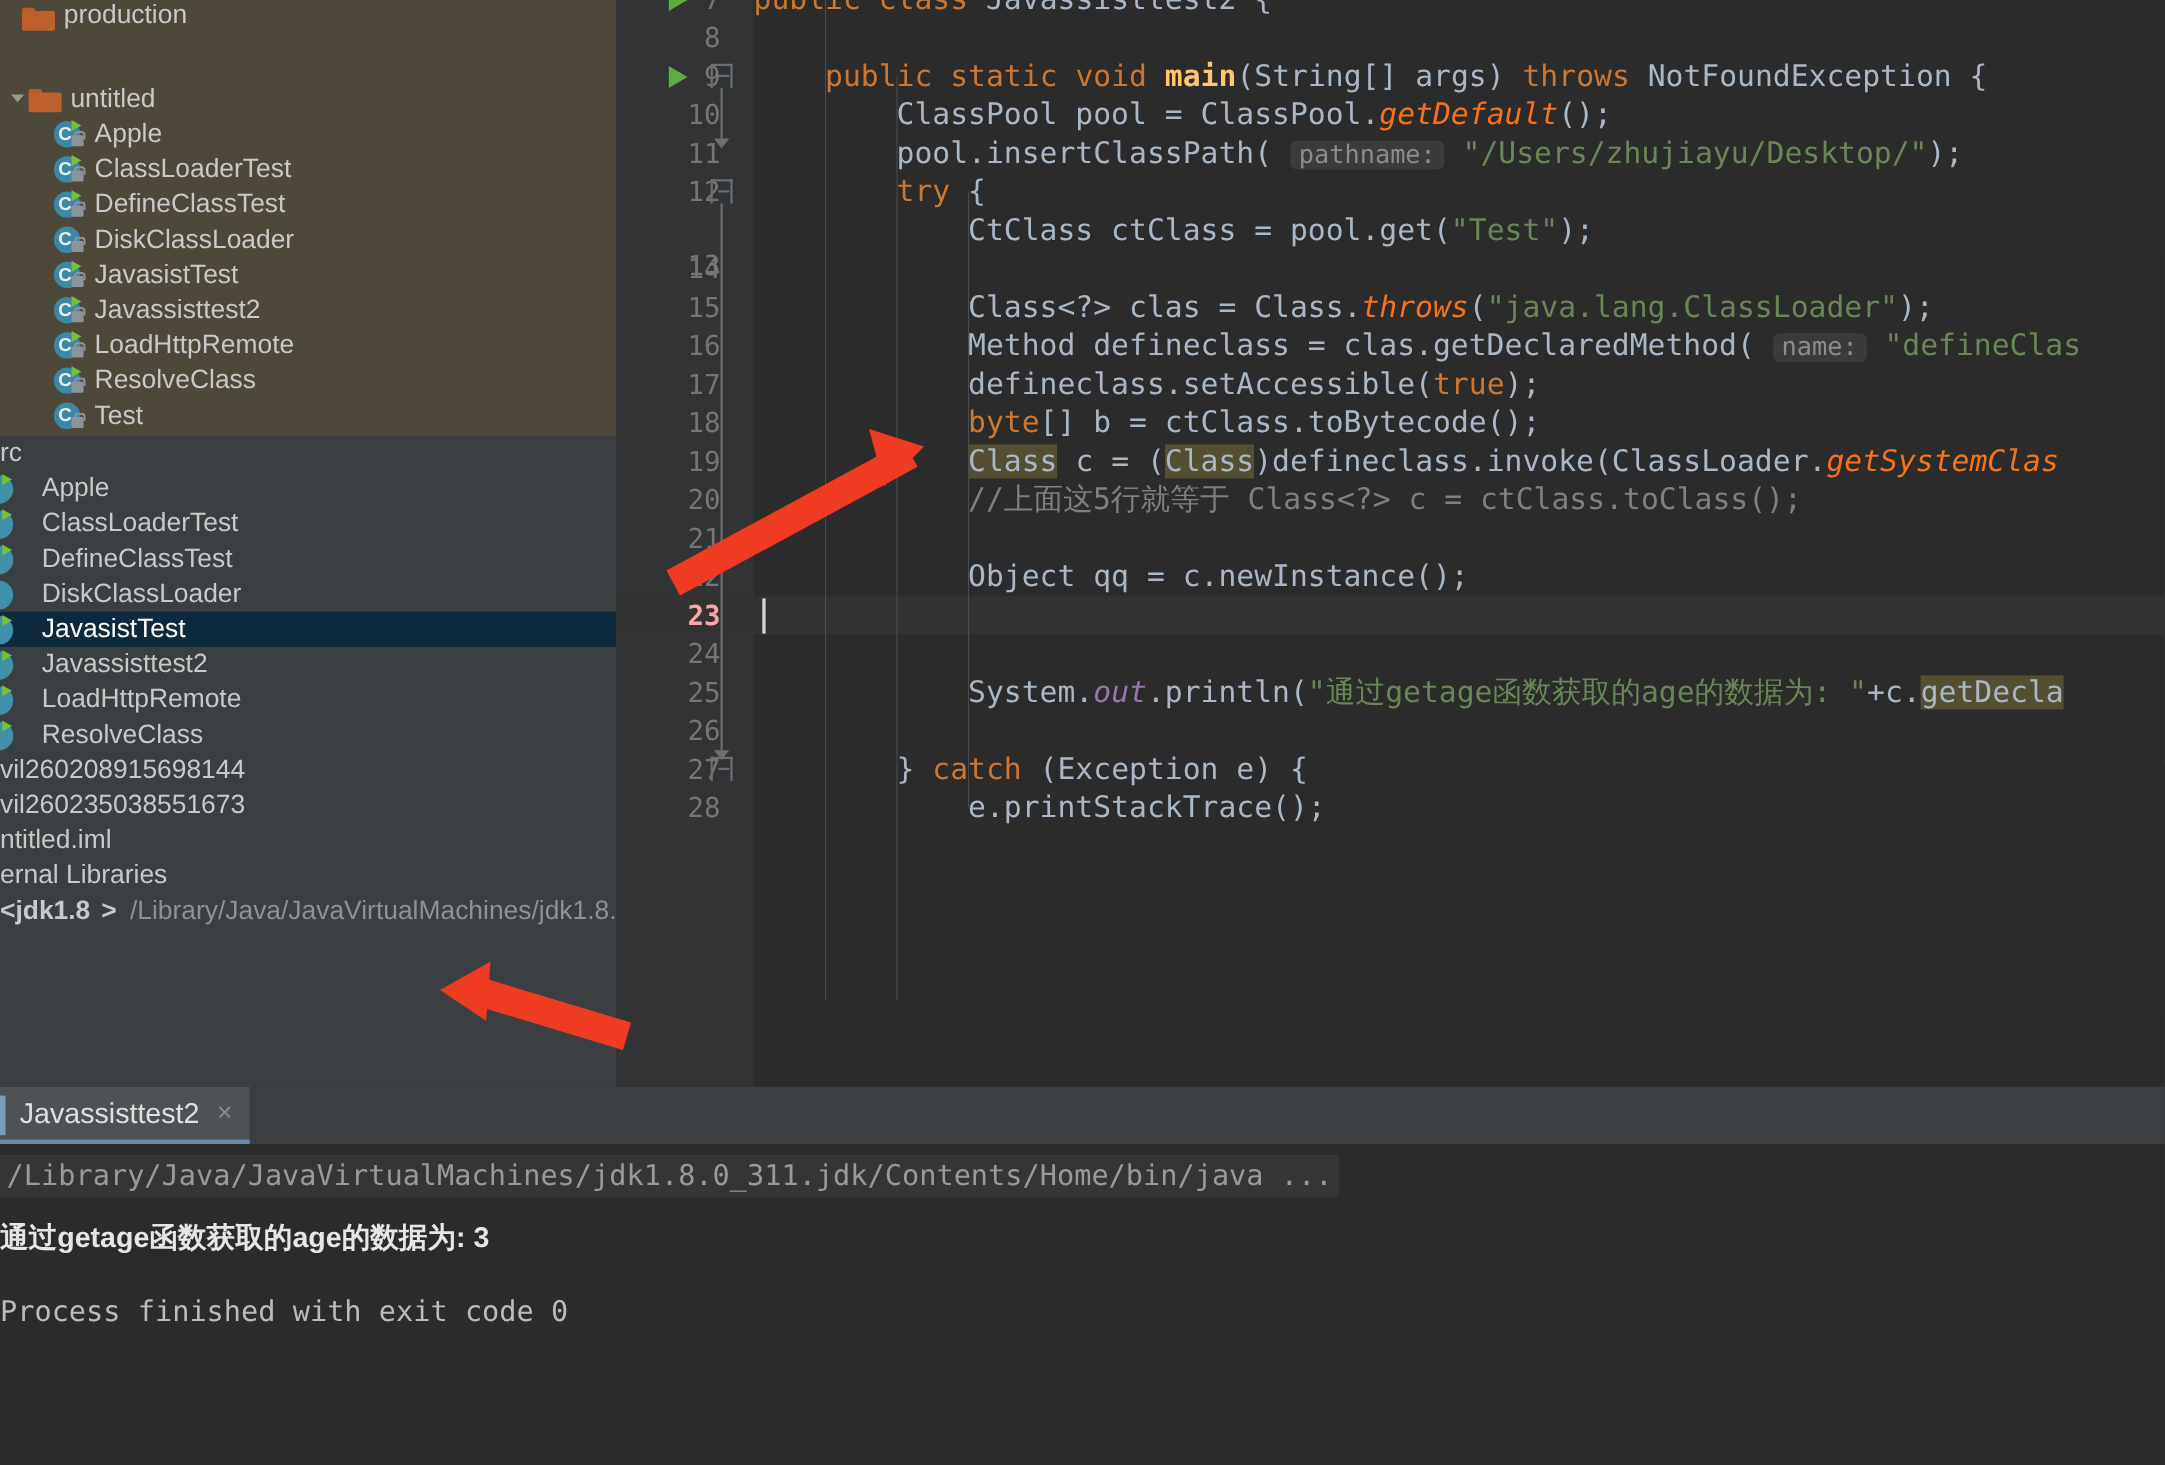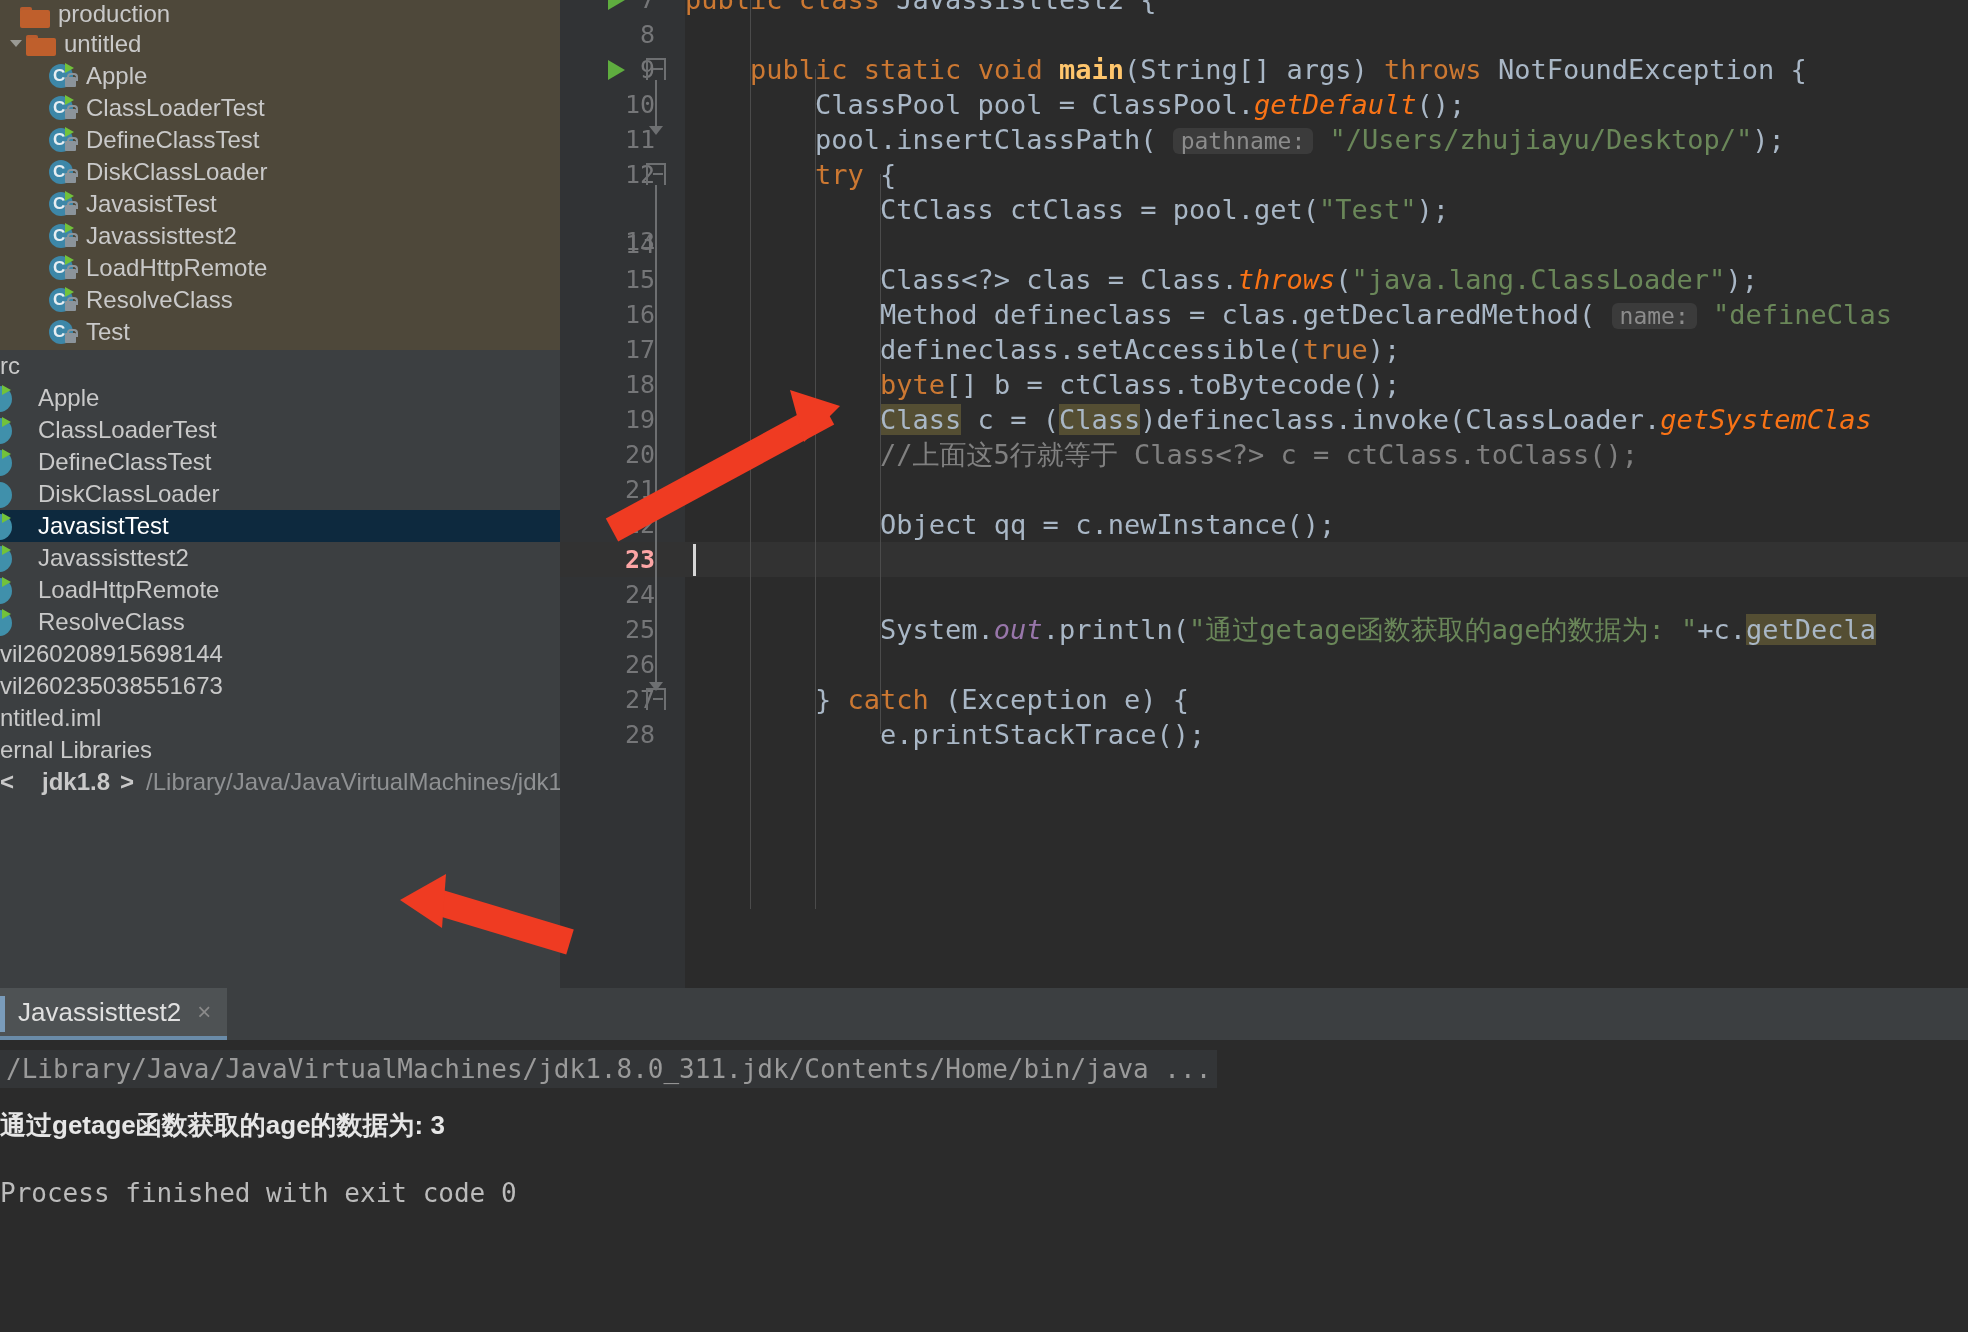--- a/index.html
+++ b/index.html
@@ -197,21 +197,21 @@
 <div id="root">
 
   <div id="sidebar">
 
     <div class="tree-section-prod" style="padding-bottom:2px;">
       <div class="tree-row" style="padding-left:6px; height:28px; align-items:flex-end;">
         <span class="folder-ico" style="margin-left:14px;"></span>
         <span class="lbl">production</span>
       </div>
 
-      <div class="tree-row" style="padding-left:6px;">
+      <div class="tree-row" style="padding-left:6px;margin-top:46px;">
         <span class="arrow-down"></span>
         <span class="folder-ico"></span>
         <span class="lbl">untitled</span>
       </div>
 
       <div id="prod-list">
           <div class="tree-row" style="padding-left: 48px;">
             <span class="class-ico">
               <span class="disc"></span>
               <span class="cletter">C</span>
@@ -364,21 +364,21 @@
           <div class="tree-row plain-row">
             <span class="lbl">ntitled.iml</span>
           </div>
           <div class="tree-row plain-row">
             <span class="lbl">ernal Libraries</span>
           </div>
         </div>
 
       <div class="tree-row jdk-row" style="padding-left:0px;">
         <span class="jdk-name">&lt;</span>
-        <span class="jdk-name" style="margin-left:28px;">jdk1.8</span>
+        <span class="jdk-name" style="margin-left:0;">jdk1.8</span>
         <span class="jdk-name" style="margin-left:10px;">&gt;</span>
         <span class="jdk-path">/Library/Java/JavaVirtualMachines/jdk1.8.0_311</span>
       </div>
     </div>
   </div>
 
   <div id="editor">
     <div id="gutter">
         <div class="gline" style="top: -18px;"><span class="num">7</span></div>
         <div class="runmark" style="top: -10px;"></div>

